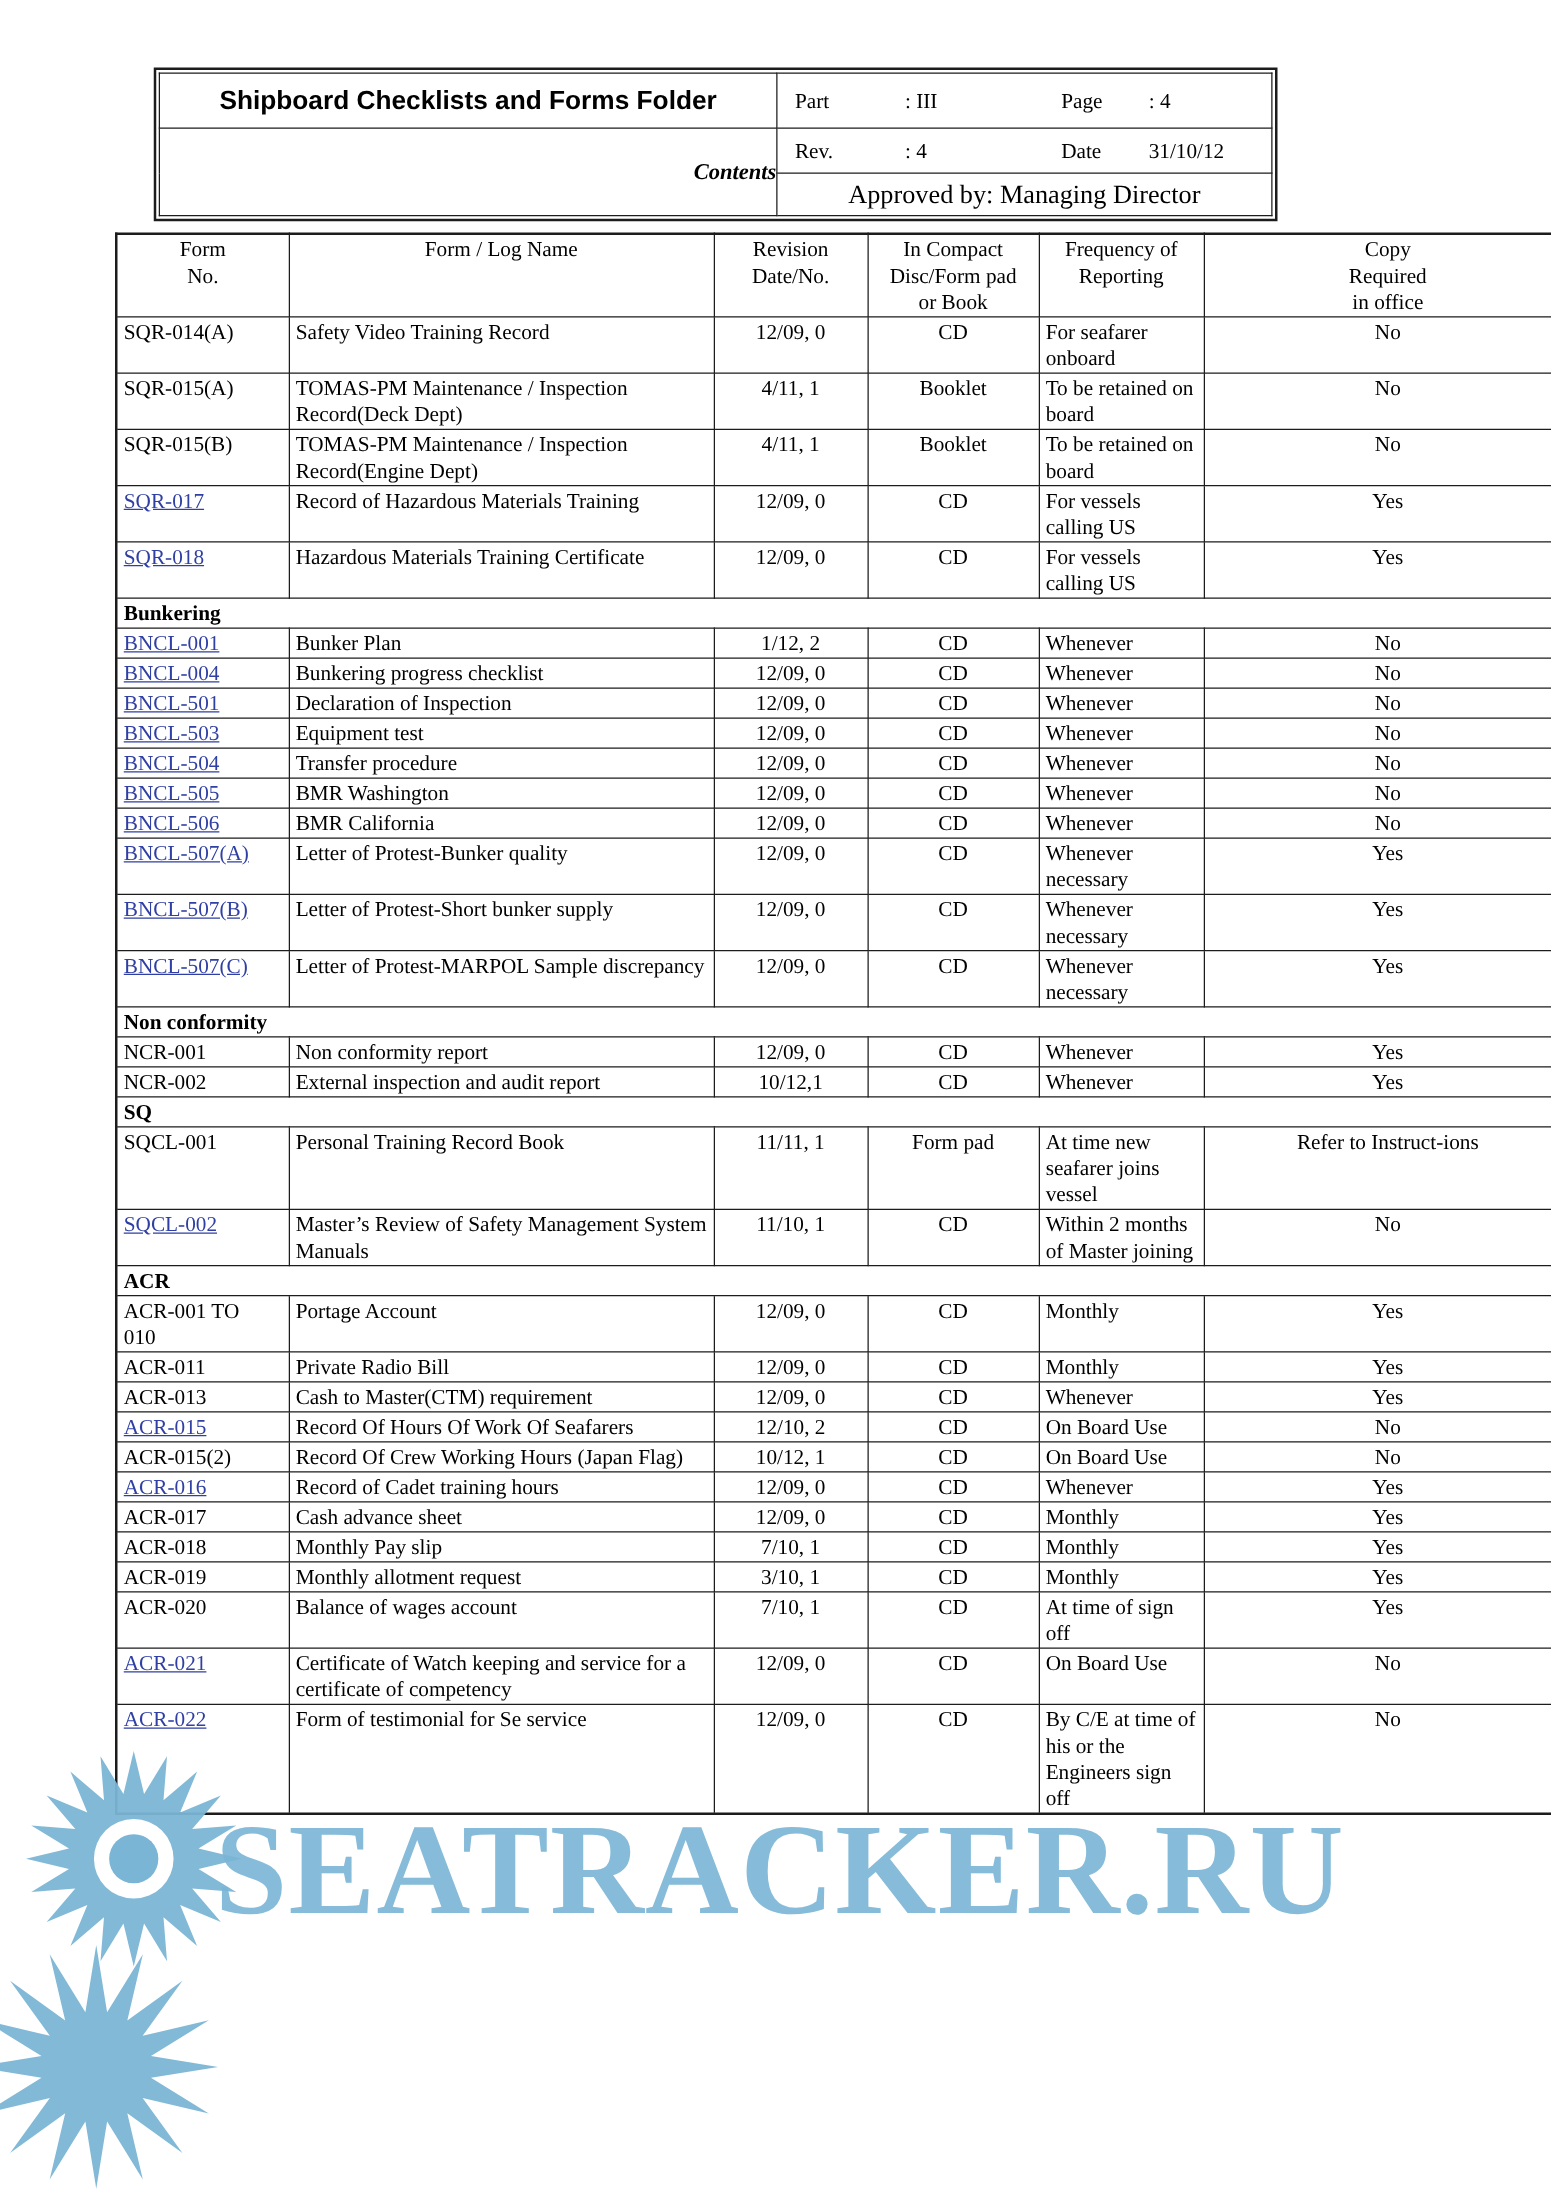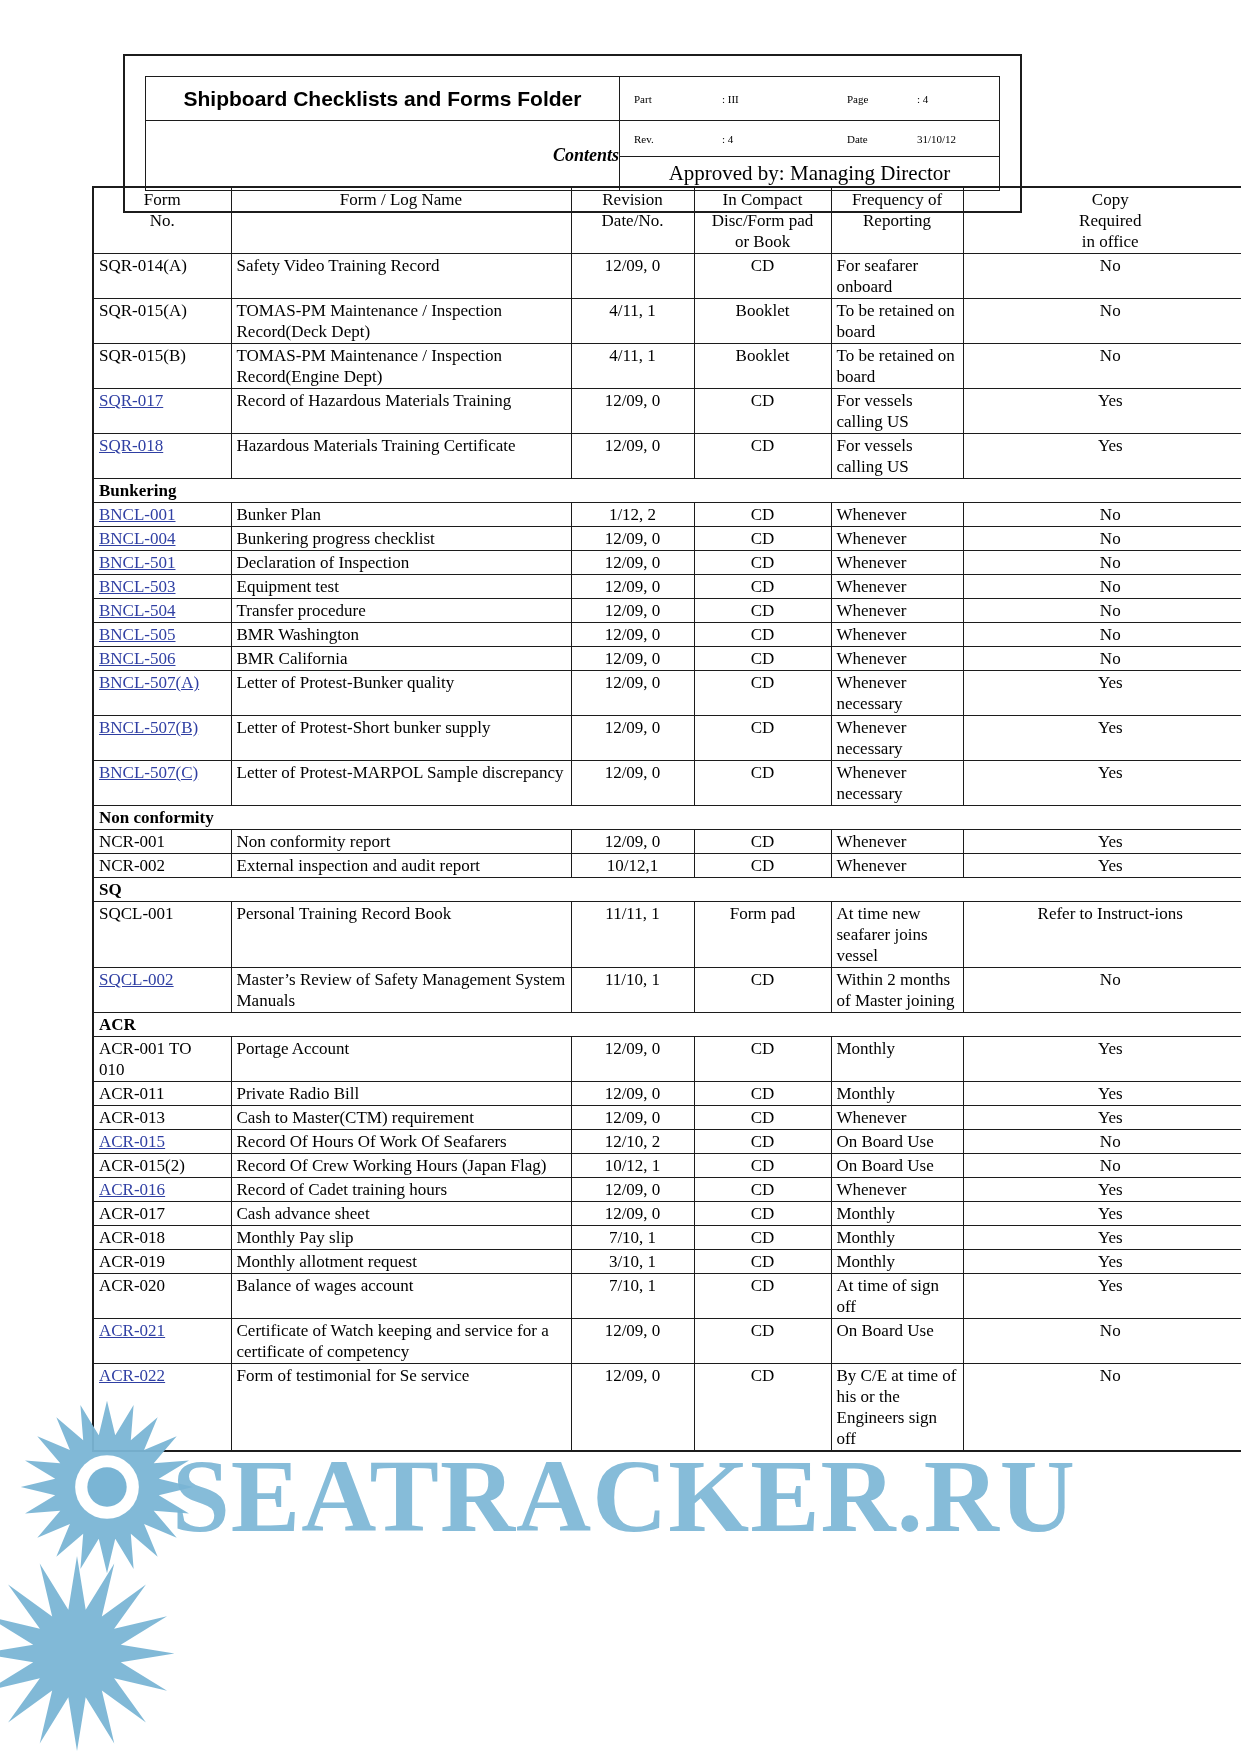--- a/index.html
+++ b/index.html
@@ -14,21 +14,21 @@
     position: relative;
     width: 1241px; height: 1755px;
     background: #fff;
     overflow: hidden;
   }
 
   
   .header-box {
     position: absolute; top: 54px; left: 123px; width: 899px;
     border: 2px solid var(--border-color, #1c1c1c);
-    padding: 20px;
+    padding: 2px;
     background: #fff;
   }
   .header-table {
     width: 100%;
     border-collapse: collapse;
   }
   .header-table td { border: 1px solid var(--border-color, #1c1c1c); }
   .title-cell {
     width: 55.5%;
     height: 44px;
@@ -38,21 +38,21 @@
     font-weight: bold;
     font-size: 21px;
   }
   .contents-cell {
     text-align: right;
     vertical-align: middle;
     font-weight: bold;
     font-size: 18px;
     font-style: italic;
   }
-  .meta-cell { height: 36px; vertical-align: middle; font-size: 11px; }
+  .meta-cell { height: 36px; vertical-align: middle; font-size: 17px; }
   .meta-grid {
     display: grid;
     grid-template-columns: 88px 125px 70px auto;
     padding-left: 14px;
   }
   .approved-cell {
     height: 34px;
     text-align: center;
     vertical-align: middle;
     font-size: 21px;

